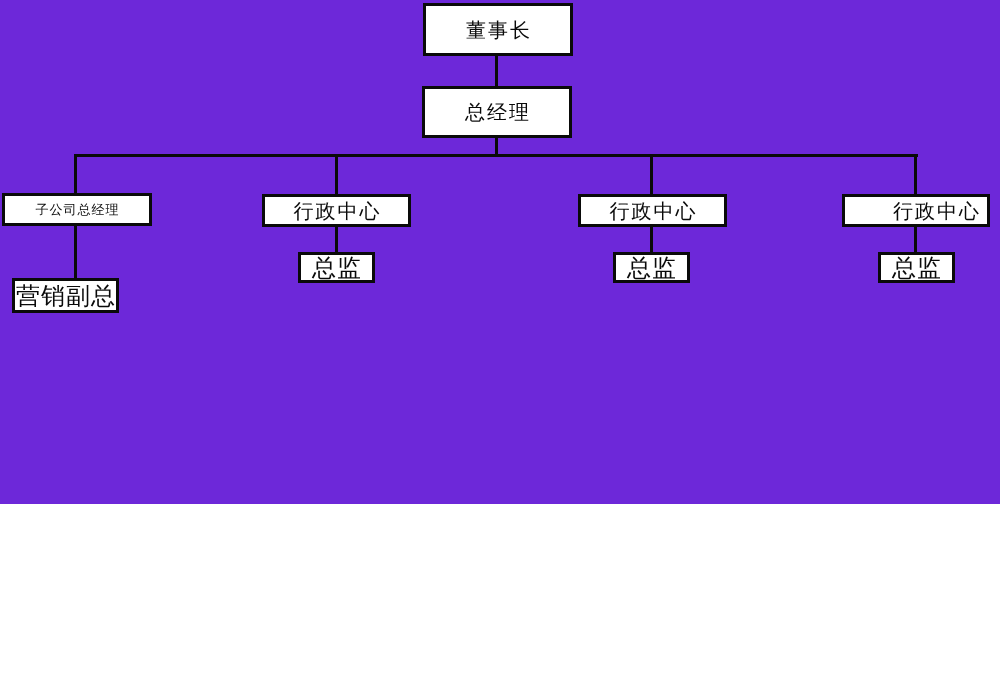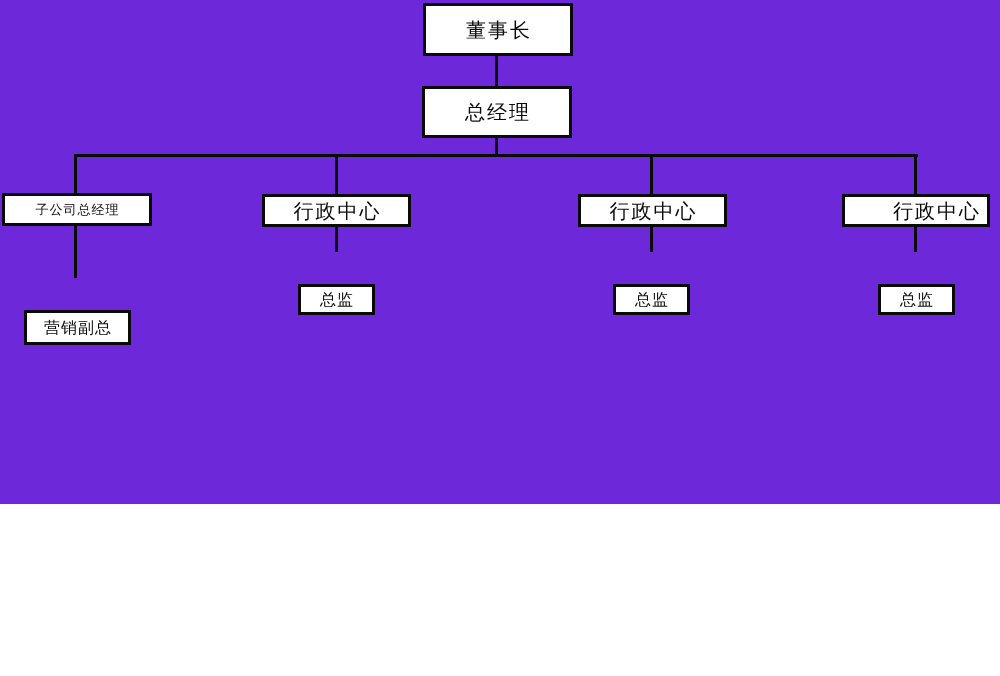--- a/index.html
+++ b/index.html
@@ -24,21 +24,21 @@
     align-items: center;
     justify-content: center;
     color: #0a0a0a;
     font-size: 20px;
     letter-spacing: 2px;
     text-indent: 2px; 
     white-space: nowrap;
     line-height: 1;
   }
   .node.small { font-size: 13px; letter-spacing: 1px; text-indent: 1px; }
-  .node.tight { font-size: 16px; letter-spacing: 1px; text-indent: 1px; margin-top: 32px; }
+  .node.tight { font-size: 24px; letter-spacing: 1px; text-indent: 1px; }
   .line {
     position: absolute;
     background: #0a0a0a;
   }
 </style>
 </head>
 <body>
 
 <div id="canvas">
 
@@ -59,21 +59,21 @@
   <div class="node" style="left:422px; top:86px; width:150px; height:52px;">总经理</div>
 
   <div class="node small" style="left:2px; top:193px; width:150px; height:33px;">子公司总经理</div>
 
   <div class="node" style="left:262px; top:194px; width:149px; height:33px;">行政中心</div>
 
   <div class="node" style="left:578px; top:194px; width:149px; height:33px;">行政中心</div>
 
   <div class="node" style="left:842px; top:194px; width:148px; height:33px;padding-left:40px;">行政中心</div>
 
-  <div class="node tight" style="left:24px; top:278px; width:107px; height:35px;">营销副总</div>
+  <div class="node tight" style="left:12px; top:278px; width:107px; height:35px;">营销副总</div>
 
   <div class="node tight" style="left:298px; top:252px; width:77px; height:31px;">总监</div>
 
   <div class="node tight" style="left:613px; top:252px; width:77px; height:31px;">总监</div>
 
   <div class="node tight" style="left:878px; top:252px; width:77px; height:31px;">总监</div>
 
 </div>
 
 </body></html>

